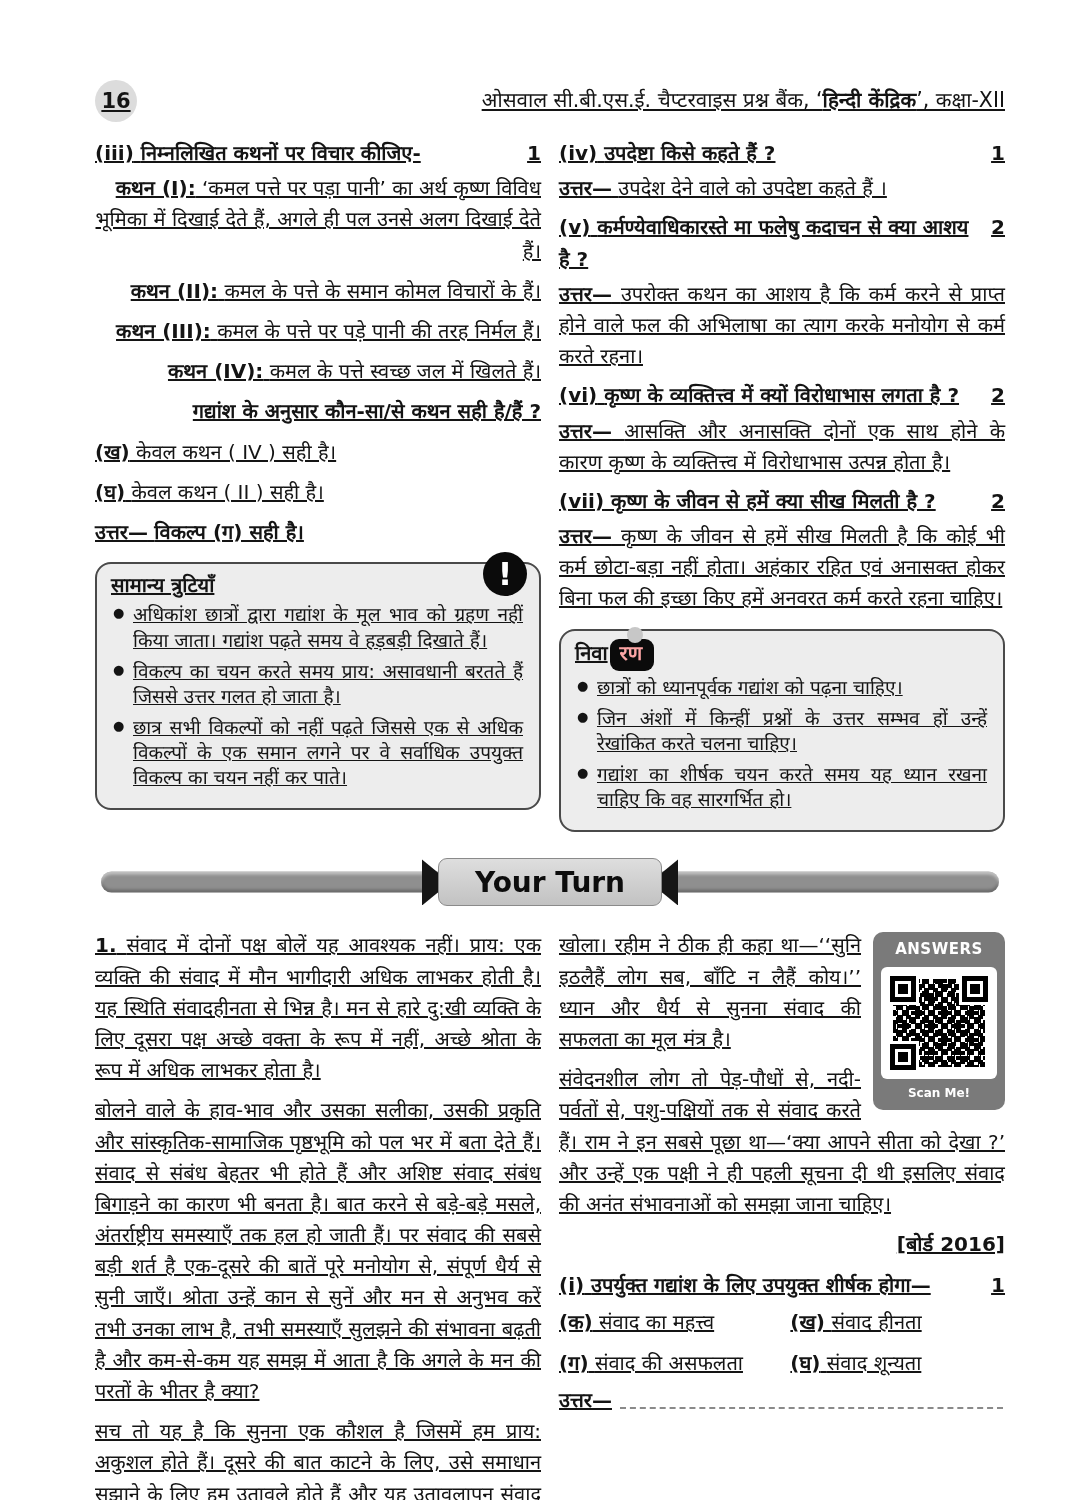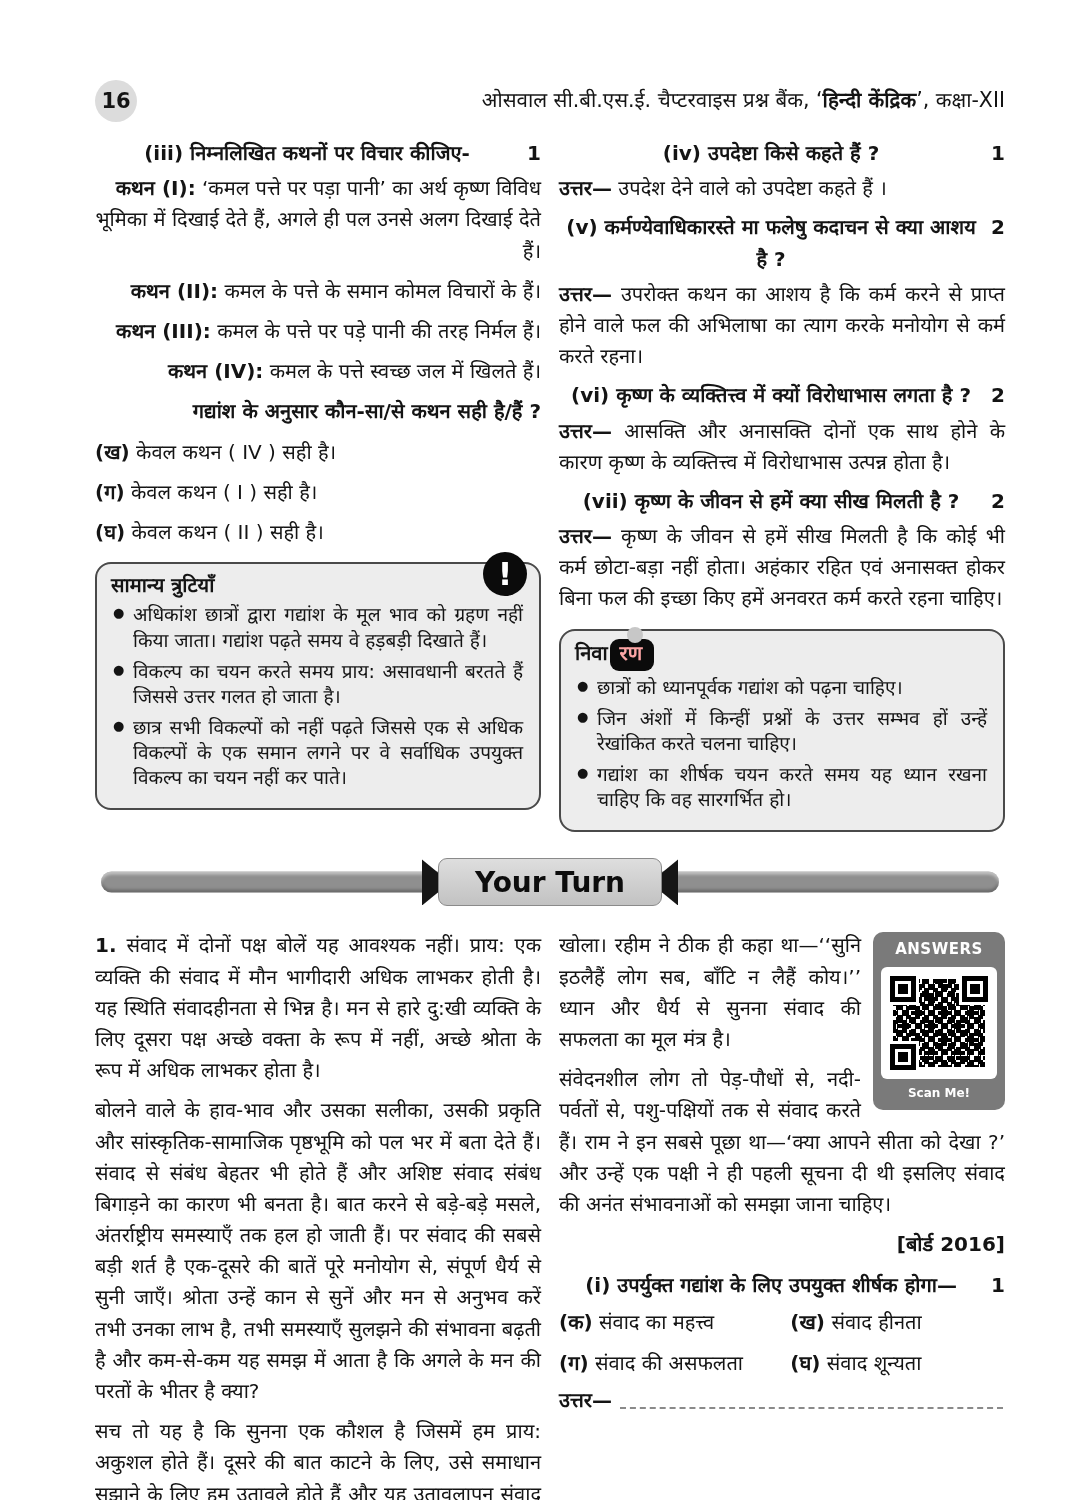--- a/index.html
+++ b/index.html
@@ -2,36 +2,36 @@
 <html lang="hi"><head>
 <meta charset="utf-8">
 <style>
   * { margin:0; padding:0; box-sizing:border-box; }
   html,body { background:#e8e8e8; }
   .page {
     position:relative; width:1091px; height:1500px; margin:0 auto;
     background:#ffffff; color:#141414; overflow:hidden;
     font-family:"DejaVu Sans","Liberation Sans",sans-serif;
     padding:80px 86px 30px 95px;
-    font-size:20px; line-height:1.56;
+    font-size:20px; line-height:1.56;text-decoration:underline;
   }
   b,.b { font-weight:bold; }
   
   .hdr { display:flex; align-items:center; margin-bottom:16px; }
   .pgnum {
     width:42px; height:42px; border-radius:50%; background:#dcdcdc;
     display:flex; align-items:center; justify-content:center;
     font-weight:bold; font-size:21px; flex:0 0 auto;
   }
   .hdr-title { margin-left:auto; font-size:20.5px; white-space:nowrap; }
   
   .cols { display:flex; gap:18px; align-items:flex-start; }
   .col { flex:1 1 0; min-width:0; }
   .jt { text-align:justify; }
-  .qline { display:flex; gap:8px; font-weight:bold; margin-bottom:4px;text-align:center; }
+  .qline { display:flex; gap:8px; font-weight:bold; margin-bottom:4px; }
   .qline .qtext { flex:1 1 auto; }
   .qline .marks { flex:0 0 auto; font-weight:bold; }
   .stmt { margin-bottom:9px;text-align:right; }
   .opt { margin-bottom:9px; }
   .ansline { margin-top:2px; margin-bottom:10px; }
   .qa-item { margin-bottom:8px; }
   
   .info-box {
     position:relative; background:#ededed; border:2px solid #4a4a4a;
     border-radius:16px; padding:8px 16px 12px 14px; margin-top:14px;
@@ -126,22 +126,22 @@
       <div class="qline">
         <span class="qtext"><b>(iii)</b> <span class="b">निम्नलिखित कथनों पर विचार कीजिए-</span></span>
         <span class="marks">1</span>
       </div>
       <p class="stmt jt"><b>कथन (I):</b> <span>‘कमल पत्ते पर पड़ा पानी’ का अर्थ कृष्ण विविध भूमिका में दिखाई देते हैं, अगले ही पल उनसे अलग दिखाई देते हैं।</span></p>
       <p class="stmt jt"><b>कथन (II):</b> <span>कमल के पत्ते के समान कोमल विचारों के हैं।</span></p>
       <p class="stmt jt"><b>कथन (III):</b> <span>कमल के पत्ते पर पड़े पानी की तरह निर्मल हैं।</span></p>
       <p class="stmt jt"><b>कथन (IV):</b> <span>कमल के पत्ते स्वच्छ जल में खिलते हैं।</span></p>
       <p class="stmt b">गद्यांश के अनुसार कौन-सा/से कथन सही है/हैं ?</p>
       <p class="opt"><b>(ख)</b> <span>केवल कथन ( IV ) सही है।</span></p>
-      <p class="opt"><b>(ग)</b> <span>केवल कथन ( I ) सही है।</span></p>
       <p class="opt"><b>(घ)</b> <span>केवल कथन ( II ) सही है।</span></p>
+      <p class="ansline"><b>उत्तर—</b> <b>विकल्प (ग) सही है।</b></p>
 
       <div class="info-box">
         <div class="excl-icon">
             <span>!</span>
           </div>
         <div class="box-title">सामान्य त्रुटियाँ</div>
         <ul>
           <li>अधिकांश छात्रों द्वारा गद्यांश के मूल भाव को ग्रहण नहीं किया जाता। गद्यांश पढ़ते समय वे हड़बड़ी दिखाते हैं।</li>
           <li>विकल्प का चयन करते समय प्राय: असावधानी बरतते हैं जिससे उत्तर गलत हो जाता है।</li>
           <li>छात्र सभी विकल्पों को नहीं पढ़ते जिससे एक से अधिक विकल्पों के एक समान लगने पर वे सर्वाधिक उपयुक्त विकल्प का चयन नहीं कर पाते।</li>

